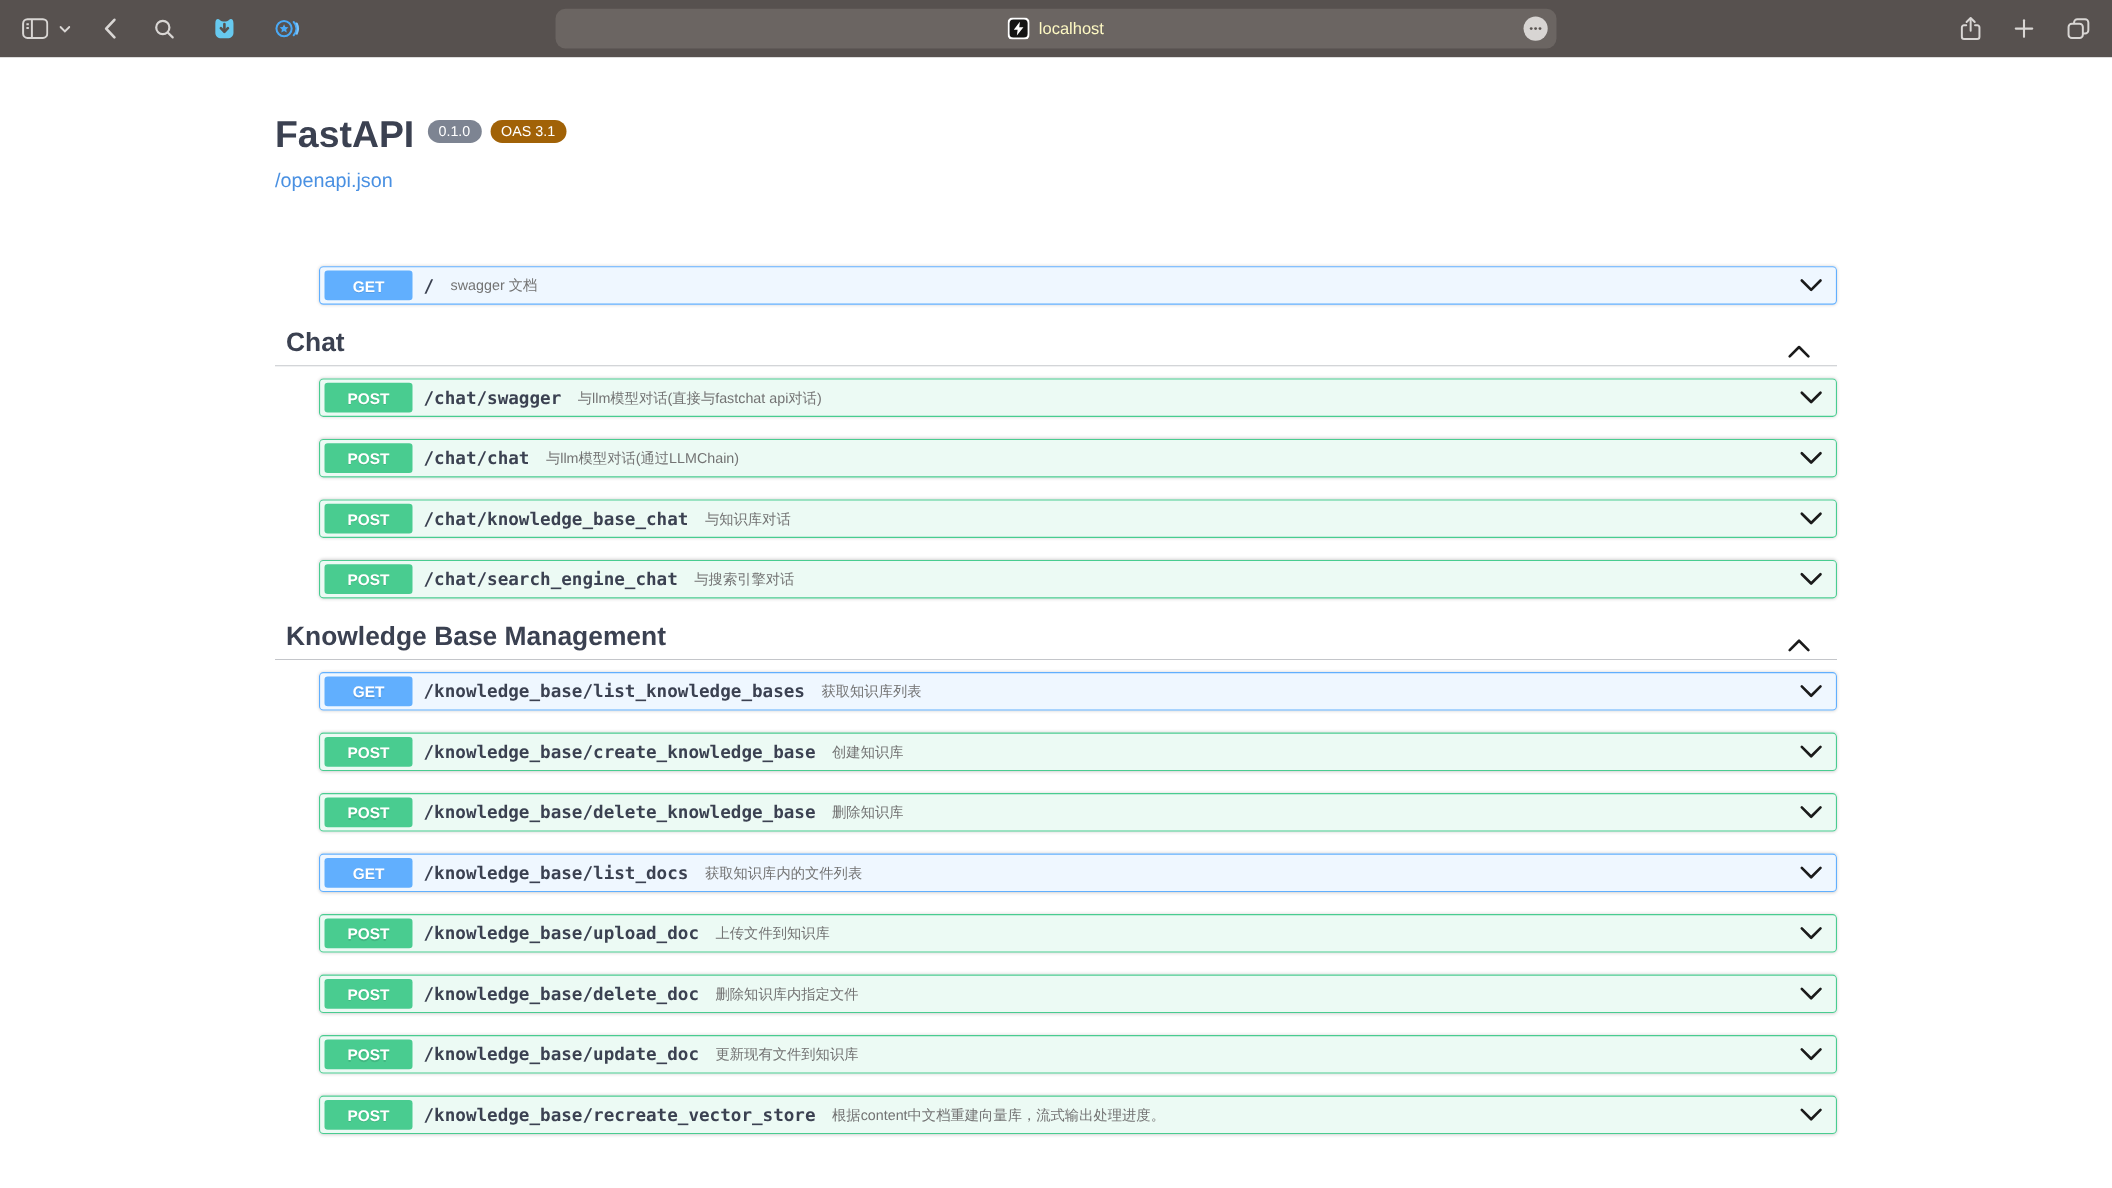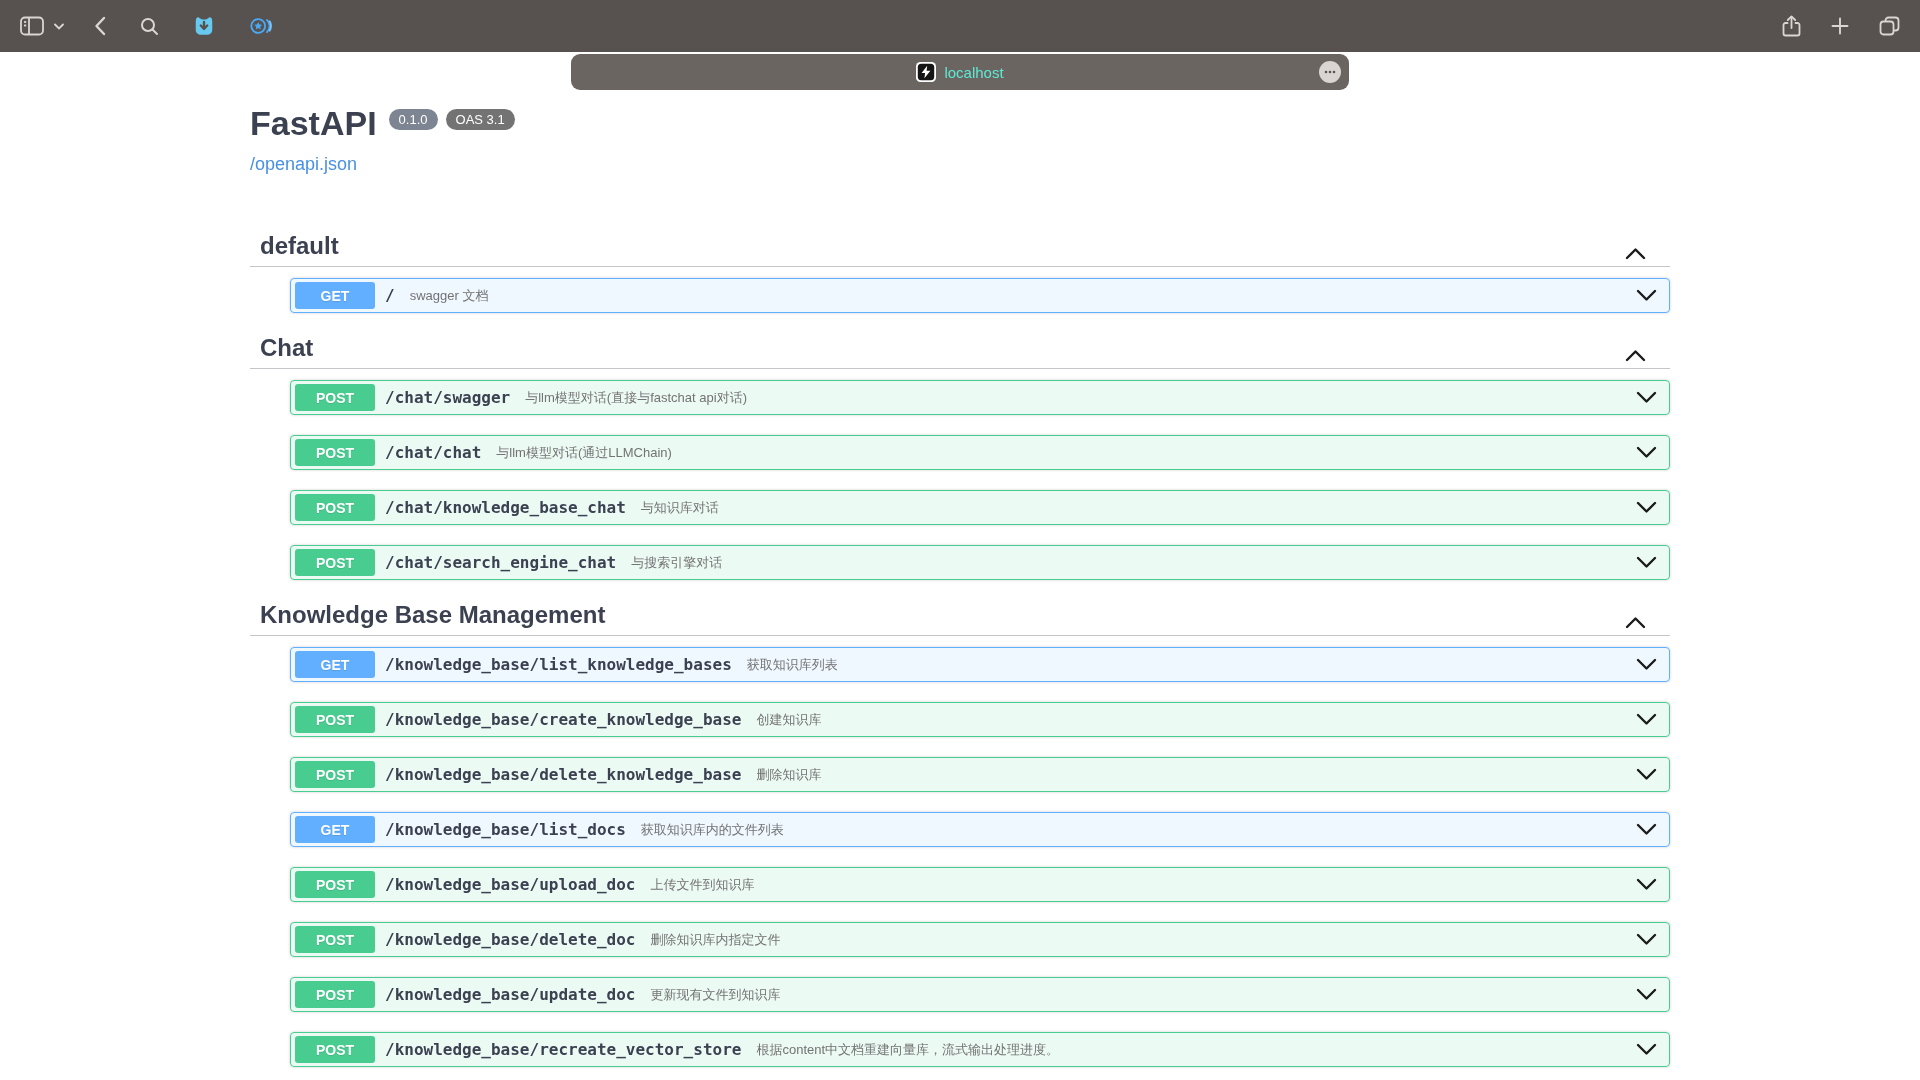--- a/index.html
+++ b/index.html
@@ -20,25 +20,25 @@
     display: flex; align-items: center; justify-content: center;
     padding: 4px; border-radius: 6px; color: #d9d6d4; cursor: default;
   }
   .tb-btn svg { display: block; }
   .sidebar-group { display: flex; align-items: center; gap: 2px; margin-right: 16px; }
   .spacer-sm { width: 14px; }
   .url-bar {
     position: absolute;
     left: 50%; top: 8px;
     transform: translateX(-50%);
-    width: 778px; height: 36px;
+    width: 910px; height: 36px;
     background: #6b6562;
     border-radius: 9px;
     display: flex; align-items: center; justify-content: center;
-    color: #5eead4; font-size: 15px; margin-top: 46px;
+    color: #fef9c3; font-size: 15px;
   }
   .url-center { display: flex; align-items: center; gap: 8px; }
   .more-btn {
     position: absolute; right: 8px; top: 7px;
     width: 22px; height: 22px; border-radius: 50%;
     background: #d8d5d3;
     display: flex; align-items: center; justify-content: center;
   }
   .tb-right { margin-left: auto; display: flex; align-items: center; gap: 22px; color: #d9d6d4; }
 
@@ -53,21 +53,21 @@
   .info { padding-top: 50px; margin-bottom: 56px; }
   .title-line { display: flex; align-items: flex-start; }
   .api-title { font-size: 34px; font-weight: 700; color: #3b4151; line-height: 42px; }
   .badge {
     display: inline-block;
     font-size: 13px; font-weight: 400; color: #fff;
     padding: 3px 10px; border-radius: 12px;
     margin-top: 7px; vertical-align: top;
   }
   .badge.version { background: #7d8492; margin-left: 12px; }
-  .badge.oas { background: #737373; margin-left: 8px; }
+  .badge.oas { background: #a16207; margin-left: 8px; }
   .spec-link {
     display: inline-block;
     margin-top: 10px;
     font-size: 18px;
     color: #4990e2;
     text-decoration: none;
     cursor: pointer;
   }
 
   .section { margin-bottom: 12px; }
@@ -218,28 +218,20 @@
       <div class="title-line">
         <span class="api-title">FastAPI</span>
         <span class="badge version">0.1.0</span>
         <span class="badge oas">OAS 3.1</span>
       </div>
       <a class="spec-link">/openapi.json</a>
     </div>
 
     <div>
   <div class="section">
-    <div class="section-header">
-      <span class="section-title">default</span>
-      <button class="collapse-btn">
-        <svg width="21" height="13" viewBox="0 0 21 13" fill="none" stroke="#1b1b1b" stroke-width="2.4" stroke-linecap="round" stroke-linejoin="round">
-          <path d="M2 11 L10.5 2.5 L19 11"></path>
-        </svg>
-      </button>
-    </div>
     <div class="endpoint-list">
   <div class="opblock get">
     <span class="method-badge">GET</span>
     <span class="endpoint-path">/</span>
     <span class="endpoint-desc">swagger 文档</span>
     <span class="row-chevron">
       <svg width="21" height="13" viewBox="0 0 21 13" fill="none" stroke="#1b1b1b" stroke-width="2.4" stroke-linecap="round" stroke-linejoin="round">
         <path d="M2 2 L10.5 10.5 L19 2"></path>
       </svg>
     </span>

